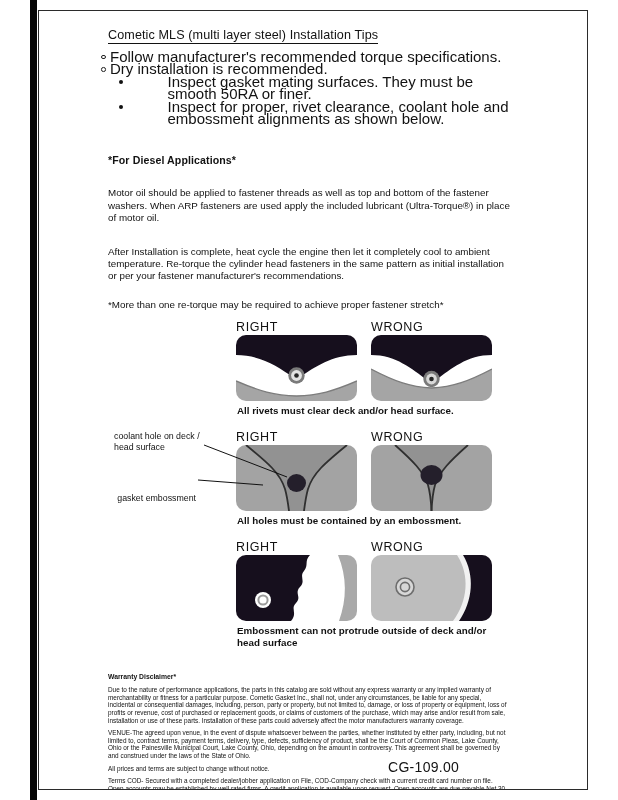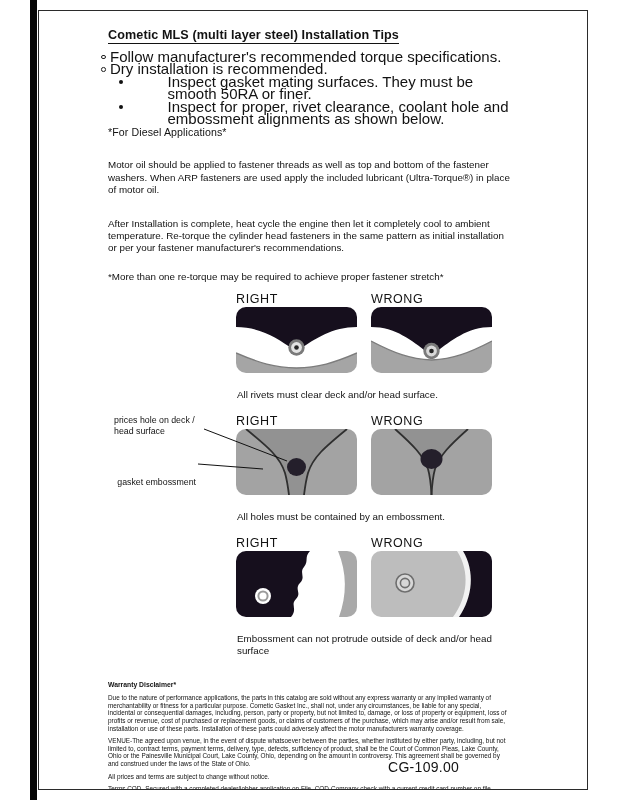--- a/index.html
+++ b/index.html
@@ -1,37 +1,37 @@
 <!DOCTYPE html>
 <html><head>
 <meta charset="utf-8">
 <style>
   * { margin:0; padding:0; box-sizing:border-box; }
   html,body { width:618px; height:800px; background:#ffffff; }
   body { font-family:"Liberation Sans", sans-serif; color:#121212; position:relative; }
   .canvas { position:absolute; inset:0; width:618px; height:800px; background:#fff; overflow:hidden; }
   .edge-strip { position:absolute; left:30px; top:0; width:7px; height:800px; background:#060606; }
   .frame { position:absolute; left:38px; top:10px; width:550px; height:780px; border:1px solid #2b2b2b; padding:14px 78px 0 69px; overflow:hidden; }
-  .title { display:inline-block; font-size:12.6px; font-weight:bold; border-bottom:1.6px solid #121212; padding-bottom:1px; margin-bottom:7px; letter-spacing:0.1px; }
+  .title { display:inline-block; font-size:12.6px; font-weight:normal; border-bottom:1.6px solid #121212; padding-bottom:1px; margin-bottom:7px; letter-spacing:0.1px; }
   .tips { margin-left:-7px; }
   .li { display:flex; align-items:flex-start; font-size:15px; line-height:12.4px; }
   .mk { flex:0 0 auto; border-radius:50%; }
   .mk.o { width:4.5px; height:4.5px; border:1px solid #222; margin:3.6px 4.5px 0 0; }
   .mk.f { width:4px; height:4px; background:#111; margin:4px 4.5px 0 0; }
   .li.l2 { margin-left:18px;gap:40px; }
-  .section-heading { font-size:10.6px; font-weight:normal; margin-top:1px; letter-spacing:0.1px; }
+  .section-heading { font-size:10.6px; font-weight:bold; margin-top:29px; letter-spacing:0.1px; }
   .body-p { font-size:9.8px; line-height:12.4px; margin-top:21px; width:402px; }
   .note { margin-top:16px; }
   .figures { width:256px; margin-left:128px; margin-top:8px; }
   .fig-row { display:flex; gap:14px; position:relative; }
   .fig-col { width:121px; }
   .fig-label { text-align:left; font-size:12.5px; line-height:16px; letter-spacing:0.6px; }
   .fig-img { width:121px; height:66px; border-radius:10px; overflow:hidden; background:#fff; }
   .fig-img svg { display:block; }
-  .fig-caption { font-size:9.8px; line-height:12px; margin:16px 0 12px 1px; }
+  .fig-caption { font-size:9.8px; line-height:12px; margin:4px 0 12px 1px;font-weight:bold; }
   .ann { position:absolute; font-size:8.8px; line-height:10.5px; }
   .ann1 { top:2px; right:calc(100% + 30px); width:92px; }
   .ann2 { top:64px; right:calc(100% + 40px); white-space:nowrap; }
   .leaders { position:absolute; left:-125px; top:0; width:200px; height:88px; pointer-events:none; }
   .disclaimer { margin-top:24px; width:402px; }
   .disc-heading { font-size:6.8px; font-weight:bold; margin-bottom:6px; }
   .disc-p { font-size:6.4px; line-height:7.6px; margin-bottom:5px; }
   .footer-code { position:absolute; left:349px; bottom:14px; font-size:14px; letter-spacing:0.3px; }
 </style>
 </head>
@@ -120,21 +120,21 @@
           <div class="fig-img">
             <svg viewBox="0 0 121 66" width="121" height="66">
               <rect width="121" height="66" fill="#a3a3a3"></rect>
               <path d="M24,0 C42,16 52,26 57,40 C59,47 60,56 60.5,66 C61,56 62,47 64,40 C69,26 79,16 97,0 Z" fill="#929292"></path>
               <path d="M24,0 C42,16 52,26 57,40 C59,47 60,56 60.5,66" fill="none" stroke="#2f2f2f" stroke-width="1.8"></path>
               <path d="M97,0 C79,16 69,26 64,40 C62,47 61,56 60.5,66" fill="none" stroke="#2f2f2f" stroke-width="1.8"></path>
               <ellipse cx="60.5" cy="30" rx="11" ry="10" fill="#241f2b"></ellipse>
             </svg>
           </div>
         </div>
-        <div class="ann ann1">prices hole on deck / head surface</div>
+        <div class="ann ann1">coolant hole on deck / head surface</div>
         <div class="ann ann2">gasket embossment</div>
         <svg class="leaders" viewBox="0 0 200 88">
           <line x1="93" y1="16" x2="176" y2="48" stroke="#111" stroke-width="1"></line>
           <line x1="87" y1="51" x2="152" y2="56" stroke="#111" stroke-width="1"></line>
         </svg>
       </div>
       <div class="fig-caption">All holes must be contained by an embossment.</div>
 
       <div class="fig-row">
         <div class="fig-col">

